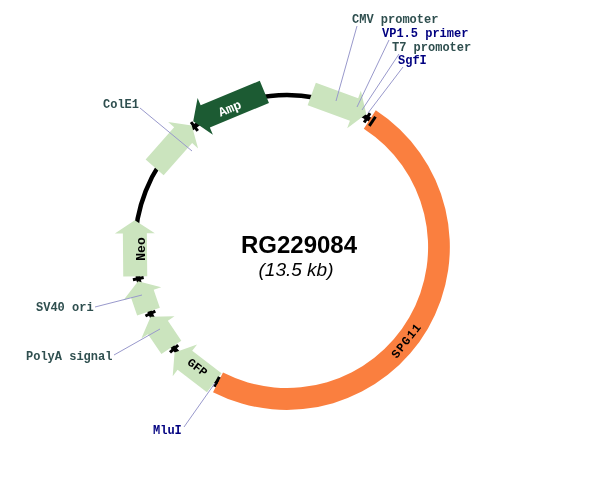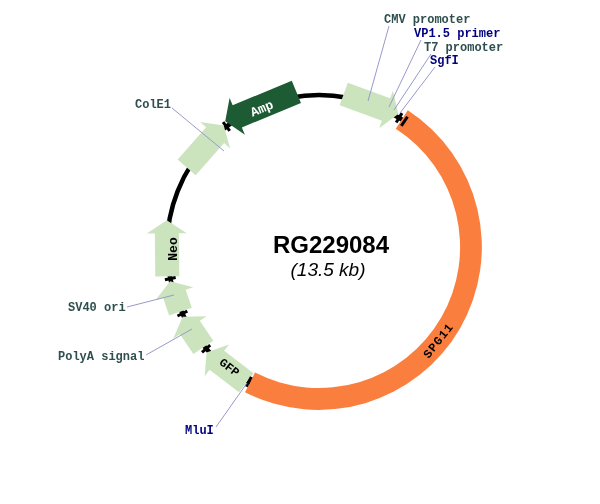--- a/index.html
+++ b/index.html
@@ -3,21 +3,20 @@
 <meta charset="utf-8">
 <style>
   html, body { margin: 0; padding: 0; background: #ffffff; }
   .canvas {
     position: relative;
     width: 476px;
     height: 504px;
     background: #ffffff;
     overflow: hidden;
     font-family: "Liberation Mono", monospace;
-    padding-left: 32px;
   }
   svg { display: block; }
   text { user-select: none; }
   .site-label, .feature-label {
     font-family: "Liberation Mono", monospace;
     font-weight: bold;
     font-size: 12px;
   }
   .arrow-text {
     font-family: "Liberation Mono", monospace;

